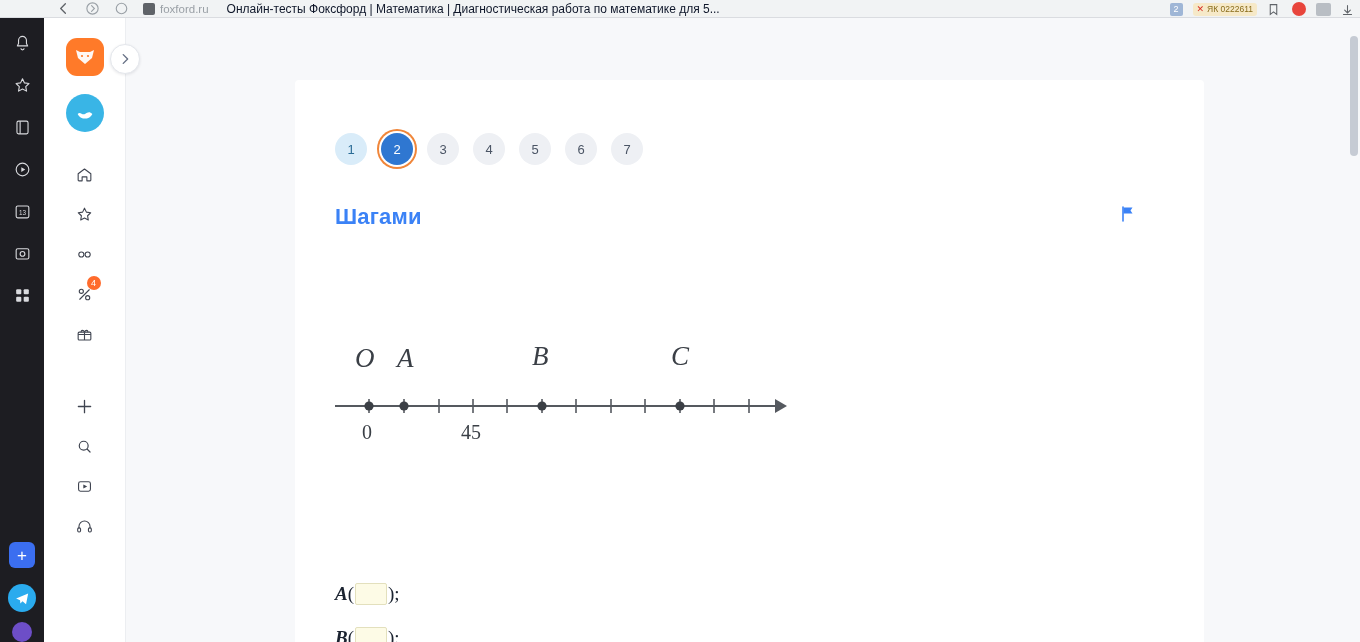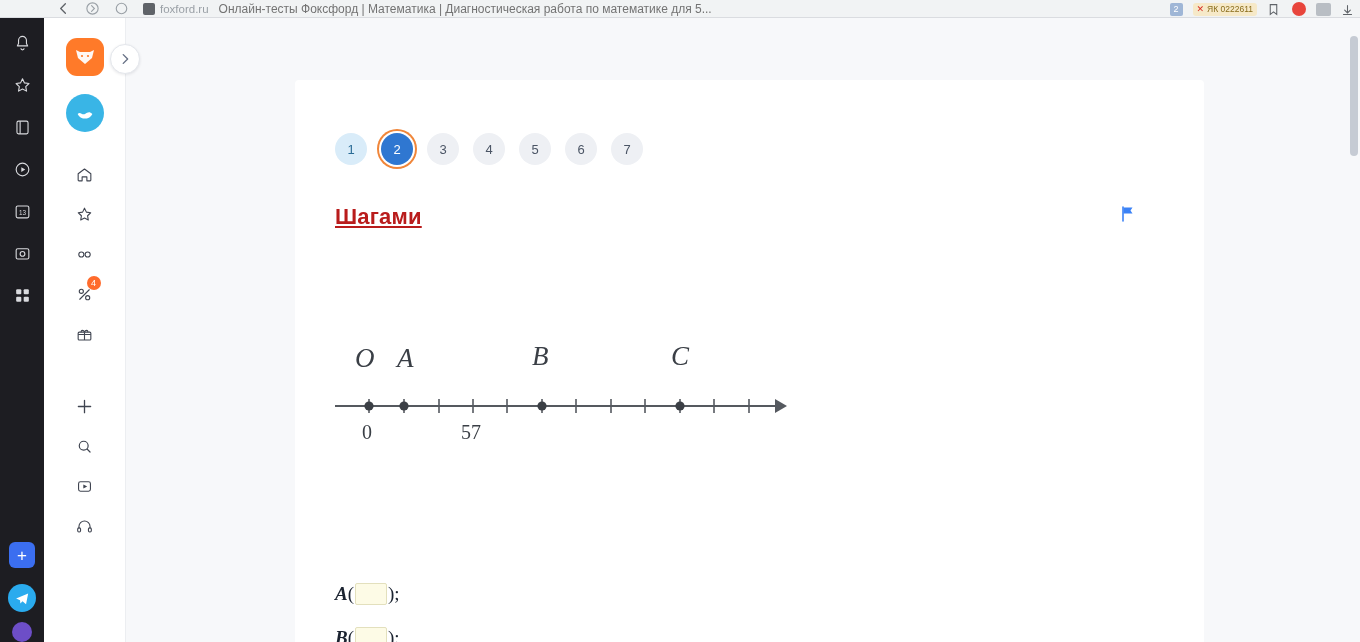--- a/index.html
+++ b/index.html
@@ -31,22 +31,22 @@
     margin-left: 14px;
     color: #9aa0a6; font-size: 11.5px;
     white-space: nowrap;
   }
   .url-favicon {
     width: 12px; height: 12px; border-radius: 2px;
     background: #5f6368;
     display: inline-block;
   }
   .tab-title {
-    margin-left: 10px;
-    font-size: 12px; color: #737373;
+    margin-left: 18px;
+    font-size: 12px; color: #0f172a;
     white-space: nowrap; overflow: hidden;
     max-width: 660px;
   }
   .chrome-right {
     position: absolute; right: 6px; top: 0;
     height: 18px; display: flex; align-items: center; gap: 10px;
   }
   .badge-sq {
     width: 13px; height: 13px; border-radius: 2px;
     background: #9fb6d6; color: #fff;
@@ -172,23 +172,22 @@
     display: flex; align-items: center; justify-content: center;
   }
   .pg.done { background: #d9ecf9; color: #2a6c96; }
   .pg.current {
     background: #2f77d1; color: #fff;
     box-shadow: 0 0 0 2px #ffffff, 0 0 0 4px #f0863a;
   }
 
   .task-title {
     position: absolute; left: 40px; top: 124px;
-    font-size: 22px; font-weight: 700; color: #b91c1c;
+    font-size: 22px; font-weight: 700; color: #3b82f6;
     letter-spacing: .2px;
-    text-decoration: underline;
   }
   .flag-ico {
     position: absolute; left: 823px; top: 124px;
     width: 20px; height: 20px; color: #3b82f6;
   }
   .task-text {
     position: absolute; left: 40px; top: 180px;
     font-size: 15.5px; color: #2b3442;
   }
 
@@ -463,21 +462,21 @@
         <circle cx="34" cy="81" r="4.6" fill="#3b3f45"></circle>
         <circle cx="69" cy="81" r="4.6" fill="#3b3f45"></circle>
         <circle cx="207" cy="81" r="4.6" fill="#3b3f45"></circle>
         <circle cx="345" cy="81" r="4.6" fill="#3b3f45"></circle>
       </svg>
       <div class="fig-label" style="left:20px; top:18px;">O</div>
       <div class="fig-label" style="left:62px; top:18px;">A</div>
       <div class="fig-label" style="left:197px; top:16px;">B</div>
       <div class="fig-label" style="left:336px; top:16px;">C</div>
       <div class="fig-num" style="left:27px; top:96px;">0</div>
-      <div class="fig-num" style="left:126px; top:96px;">57</div>
+      <div class="fig-num" style="left:126px; top:96px;">45</div>
     </div>
 
     <div class="answers">
       <div class="ans-row">
         <span class="ans-letter">A</span>
         <span class="ans-paren">(</span>
         <input class="ans-input" type="text" value="" style="">
         <span class="ans-paren">);</span>
       </div>
       <div class="ans-row">

